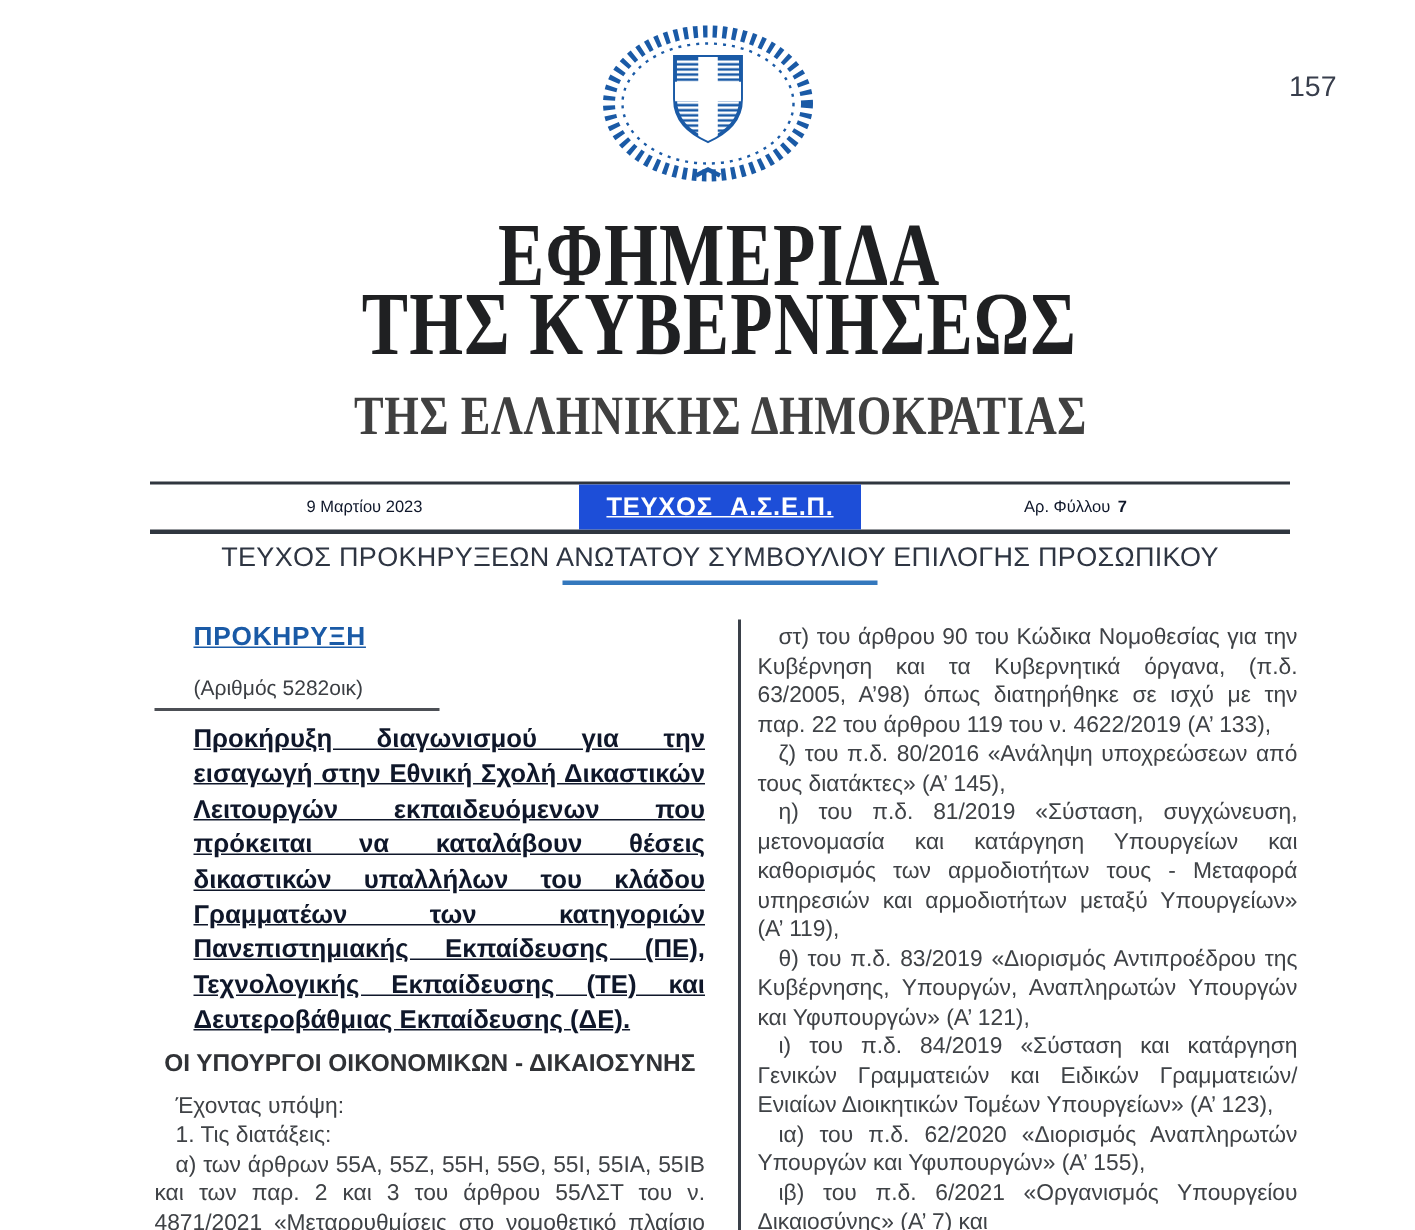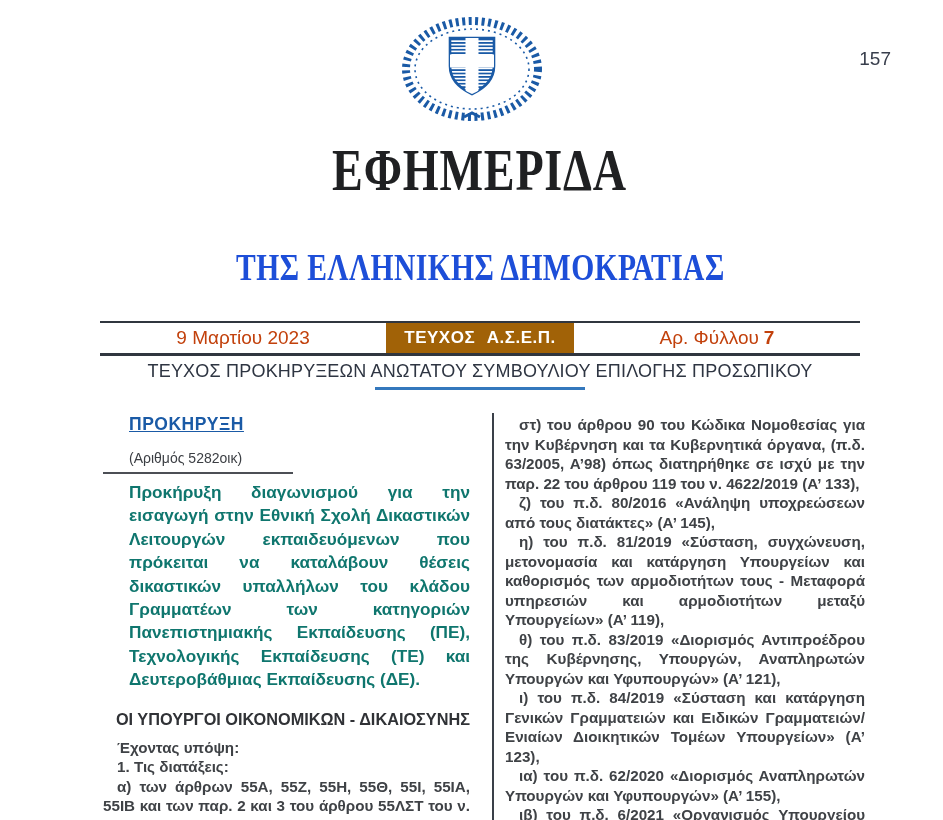--- a/index.html
+++ b/index.html
@@ -10,51 +10,51 @@
   
   .page-number{position:absolute;top:48px;right:52px;font-size:19px;color:#383e4c;}
   
   .emblem{position:absolute;top:14px;left:50%;transform:translateX(-50%);width:156px;height:108px;}
   
   .masthead{position:absolute;left:100px;width:760px;text-align:center;
     font-family:"Liberation Serif",serif;font-weight:bold;color:#1f2022;}
   .mh1{top:136px;font-size:60px;}
   .mh2{top:182px;font-size:60px;}
   .mh1 span,.mh2 span{display:inline-block;transform:scaleX(.77);transform-origin:center;letter-spacing:1px;white-space:nowrap;}
-  .mh3{top:246px;font-size:37px;color:#1d4ed8;}
+  .mh3{top:256px;font-size:37px;color:#404040;}
   .mh3 span{display:inline-block;transform:scaleX(.80);transform-origin:center;letter-spacing:.5px;white-space:nowrap;}
   
   .header-bar{
     position:absolute;top:321px;left:100px;width:760px;height:30px;
     border-top:2.5px solid #30363f;border-bottom:3px solid #30363f;
     display:flex;align-items:stretch;box-sizing:content-box;
   }
   .hb-cell{flex:1;display:flex;align-items:center;justify-content:center;
-    font-size:19px;color:#c2410c;}
-  .hb-box{width:188px;background:#a16207;color:#ffffff;display:flex;align-items:center;justify-content:center;
-    font-size:17px;font-weight:bold;word-spacing:7px;letter-spacing:.5px;}
+    font-size:11px;color:#0f172a;}
+  .hb-box{width:188px;background:#1d4ed8;color:#ffffff;display:flex;align-items:center;justify-content:center;
+    font-size:17px;font-weight:bold;word-spacing:7px;letter-spacing:.5px;text-decoration:underline;}
   .hb-num{font-weight:bold;margin-left:5px;}
   
   .section-sub{position:absolute;top:361px;left:100px;width:760px;text-align:center;
     font-size:18px;color:#2e3542;letter-spacing:.2px;}
   .section-underline{width:210px;height:2.5px;background:#3478bd;margin:5px auto 0 auto;}
   
   .col-divider{position:absolute;left:492px;top:413px;width:2px;height:407px;background:#3a4049;}
   .column{position:absolute;top:412px;height:408px;overflow:hidden;}
   .col-left{left:103px;width:367px;}
   .col-right{left:505px;width:360px;padding-top:3px;}
   
   .kicker{margin:2px 0 0 26px;font-size:17.5px;font-weight:bold;color:#1a5aa6;letter-spacing:.5px;text-decoration:underline;}
   .doc-number{margin:15px 0 0 26px;font-size:14px;color:#3b3e43;}
   .doc-rule{margin:6px 0 0 -3px;width:193px;height:0;border-top:2px solid #4c4f55;}
   .summary{margin:7px 0 0 26px;width:341px;font-size:17.2px;line-height:23.4px;font-weight:bold;
-    color:#0f766e;text-align:justify;}
-  .ministers{margin:18px 0 9px 0;text-align:right;font-size:16.3px;font-weight:bold;color:#303236;}
+    color:#0f172a;text-align:justify;text-decoration:underline;}
+  .ministers{margin:8px 0 9px 0;text-align:center;font-size:16.3px;font-weight:bold;color:#303236;}
   
-  .body-par{margin:0;font-size:15.2px;line-height:19.5px;color:#3f4246;text-align:justify;font-weight:bold;}
+  .body-par{margin:0;font-size:15.2px;line-height:19.5px;color:#3f4246;text-align:justify;}
   .body-par.ind{text-indent:14px;}
 </style>
 </head>
 <body>
 
 <div class="page">
 
   <div class="page-number">157</div>
 
   <div class="emblem">
@@ -75,20 +75,21 @@
       <path d="M56 24 H100 V52 C100 66 91 74 78 80 C65 74 56 66 56 52 Z" fill="url(#hz)" stroke="#1a5aa6" stroke-width="2.6"></path>
 
       <g clip-path="url(#shieldClip)">
         <rect x="71.5" y="24" width="13" height="56" fill="#ffffff"></rect>
         <rect x="56" y="40.5" width="44" height="13" fill="#ffffff"></rect>
       </g>
     </svg>
   </div>
 
   <div class="masthead mh1"><span>ΕΦΗΜΕΡΙΔΑ</span></div>
+  <div class="masthead mh2"><span>ΤΗΣ ΚΥΒΕΡΝΗΣΕΩΣ</span></div>
   <div class="masthead mh3"><span>ΤΗΣ ΕΛΛΗΝΙΚΗΣ ΔΗΜΟΚΡΑΤΙΑΣ</span></div>
 
   <div class="header-bar">
     <div class="hb-cell">9 Μαρτίου 2023</div>
     <div class="hb-box">ΤΕΥΧΟΣ Α.Σ.Ε.Π.</div>
     <div class="hb-cell">
       <span>Αρ. Φύλλου</span>
       <span class="hb-num">7</span>
     </div>
   </div>

